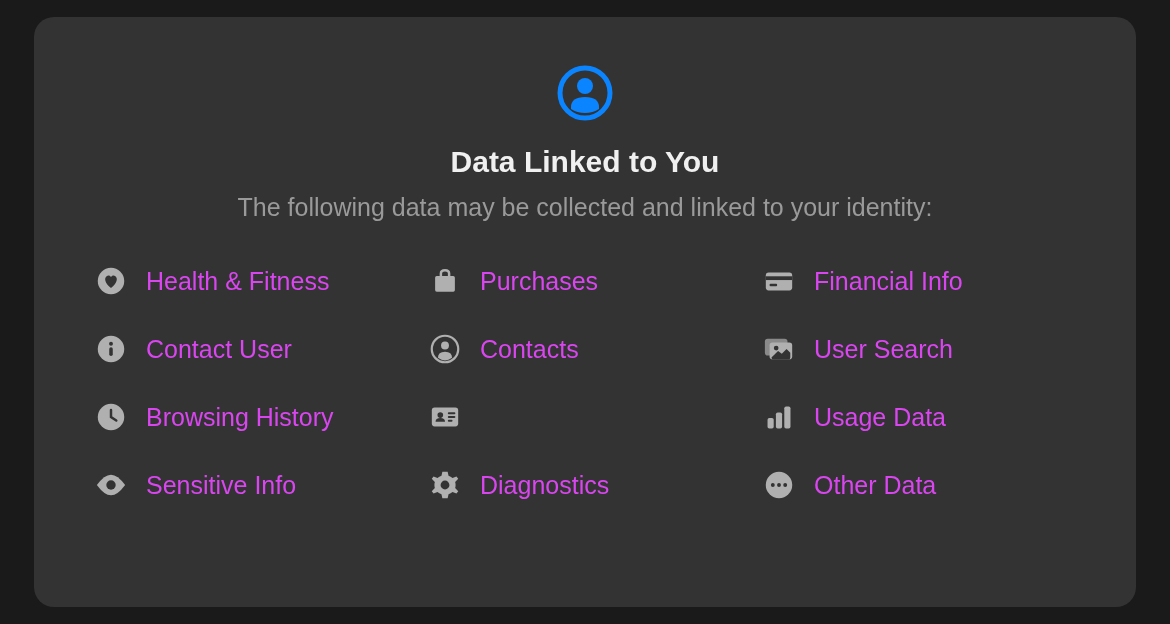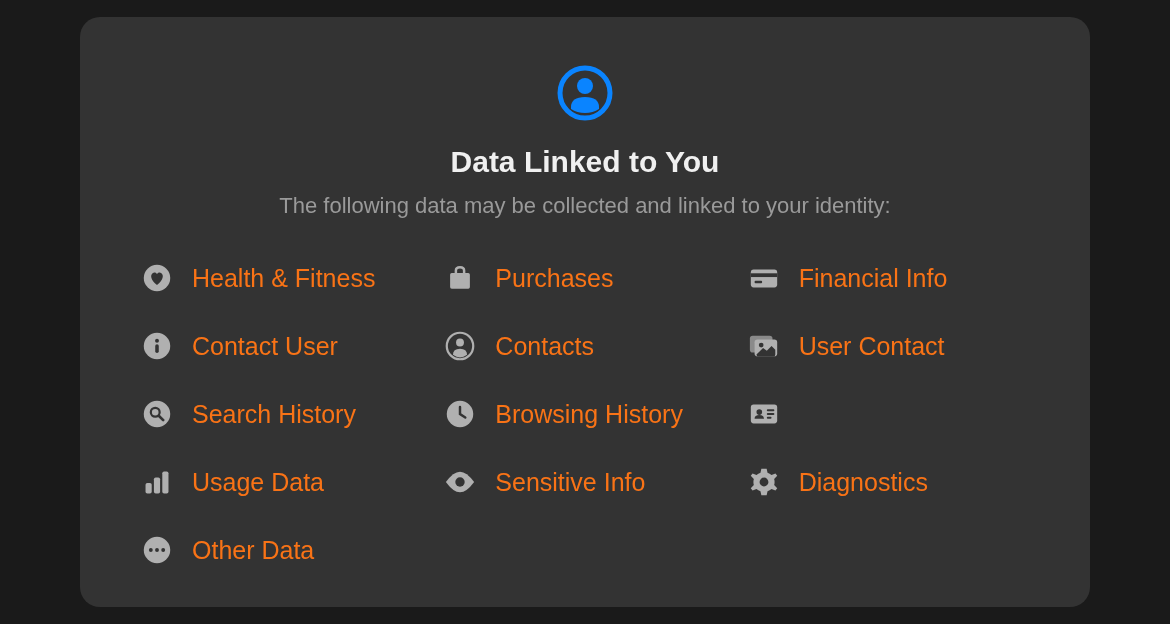--- a/index.html
+++ b/index.html
@@ -12,41 +12,41 @@
       font-family: -apple-system, BlinkMacSystemFont, "Segoe UI", Helvetica, Arial, sans-serif;
       width: 1170px;
       height: 624px;
       display: flex;
       align-items: center;
       justify-content: center;
     }
     .card {
       background: #333333;
       border-radius: 20px;
-      width: 1010px;
+      width: 1102px;
       height: 590px;
       padding: 48px 60px 40px 60px;
       display: flex;
       flex-direction: column;
       align-items: center;
     }
     .header-icon {
       width: 56px;
       height: 56px;
       margin-bottom: 24px;
     }
     .title {
       color: #f0f0f0;
       font-size: 30px;
       font-weight: 600;
       margin-bottom: 14px;
     }
     .subtitle {
       color: #9a9a9a;
-      font-size: 22px;
+      font-size: 25px;
       font-weight: 400;
       margin-bottom: 42px;
     }
     .grid {
       width: 100%;
       display: grid;
       grid-template-columns: repeat(3, 1fr);
       column-gap: 20px;
       row-gap: 34px;
     }
@@ -60,21 +60,21 @@
       height: 34px;
       display: flex;
       align-items: center;
       justify-content: center;
       flex-shrink: 0;
     }
     .item-icon svg {
       fill: #b0b0b0;
     }
     .item-label {
-      color: #f97316;
+      color: #d946ef;
       font-size: 25px;
       font-weight: 400;
     }
   </style>
 </head>
 <body>
 
 <div class="card">
   <div class="header-icon">
     <svg viewBox="0 0 56 56" width="56" height="56">
@@ -143,33 +143,23 @@
 
     <div class="item">
       <span class="item-icon">
         <svg viewBox="0 0 34 34" width="32" height="32">
             <rect x="2" y="6" width="24" height="18" rx="3" fill="#8a8a8a"></rect>
             <rect x="7" y="10" width="24" height="18" rx="3"></rect>
             <circle cx="14" cy="16" r="2.5" fill="#333"></circle>
             <path d="M9 26 L16 19 L20 22 L25 17 L29 21 L29 26 Q29 28 27 28 L11 28 Q9 28 9 26 Z" fill="#333"></path>
           </svg>
       </span>
-      <span class="item-label">User Contact</span>
-    </div>
-
-    <div class="item">
-      <span class="item-icon">
-        <svg viewBox="0 0 34 34" width="30" height="30">
-            <circle cx="17" cy="17" r="15"></circle>
-            <circle cx="15" cy="15" r="5" fill="none" stroke="#333" stroke-width="2.5"></circle>
-            <line x1="19" y1="19" x2="24" y2="24" stroke="#333" stroke-width="3" stroke-linecap="round"></line>
-          </svg>
-      </span>
-      <span class="item-label">Search History</span>
-    </div>
+      <span class="item-label">User Search</span>
+    </div>
+
 
     <div class="item">
       <span class="item-icon">
         <svg viewBox="0 0 34 34" width="30" height="30">
             <circle cx="17" cy="17" r="15"></circle>
             <path d="M17 9 L17 17 L23 21" fill="none" stroke="#333" stroke-width="2.8" stroke-linecap="round"></path>
           </svg>
       </span>
       <span class="item-label">Browsing History</span>
     </div>

